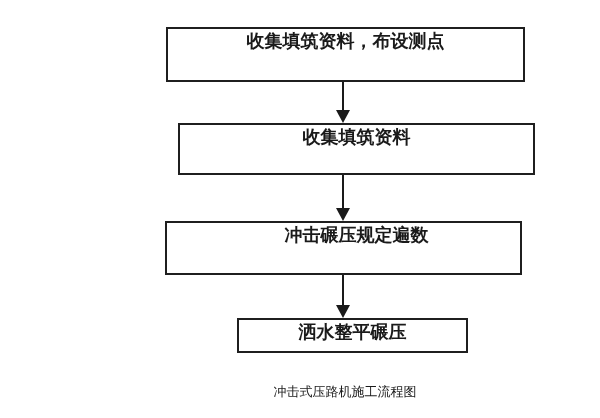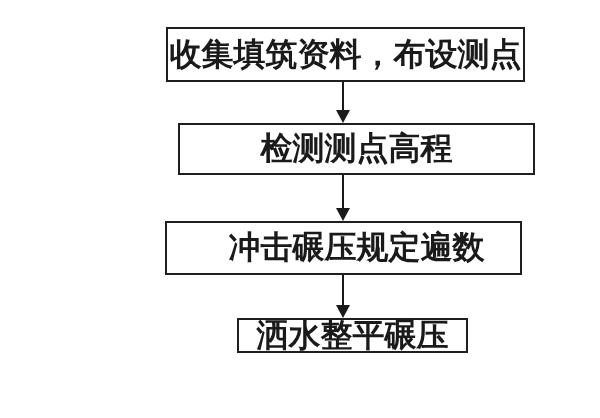--- a/index.html
+++ b/index.html
@@ -20,24 +20,24 @@
     position: relative;
     width: 600px;
     height: 418px;
     background: var(--bg);
   }
   .node {
     position: absolute;
     border: 2px solid var(--border);
     background: var(--bg);
     display: flex;
-    align-items: center;
+    align-items: flex-start;
     justify-content: center;
     color: var(--text);
-    font-size: 32px;
+    font-size: 18px;
     font-weight: bold;
     white-space: nowrap;
     letter-spacing: 0px;
   }
   .node-1 { left: 166px; top: 27px;  width: 359px; height: 55px; }
   .node-2 { left: 178px; top: 123px; width: 357px; height: 52px; }
   .node-3 { left: 165px; top: 221px; width: 357px; height: 54px; padding-left: 26px; }
   .node-4 { left: 237px; top: 318px; width: 231px; height: 35px; }
 
   .arrow {
@@ -82,35 +82,36 @@
   <div class="node node-1">
     <span>收集填筑资料，布设测点</span>
   </div>
 
   <div class="arrow arrow-1">
     <div class="arrow-line"></div>
     <div class="arrow-head"></div>
   </div>
 
   <div class="node node-2">
-    <span>检测测点高程</span>
+    <span>收集填筑资料</span>
   </div>
 
   <div class="arrow arrow-2">
     <div class="arrow-line"></div>
     <div class="arrow-head"></div>
   </div>
 
   <div class="node node-3">
     <span>冲击碾压规定遍数</span>
   </div>
 
   <div class="arrow arrow-3">
     <div class="arrow-line"></div>
     <div class="arrow-head"></div>
   </div>
 
   <div class="node node-4">
     <span>洒水整平碾压</span>
   </div>
 
+  <div class="caption">冲击式压路机施工流程图</div>
 
 </div>
 
 </body></html>

